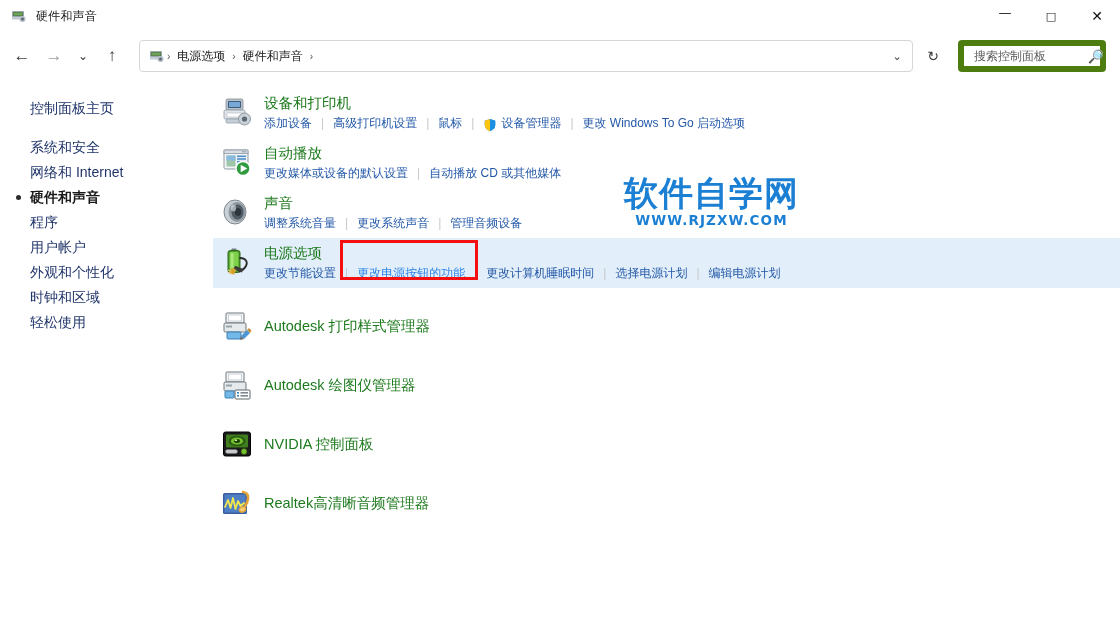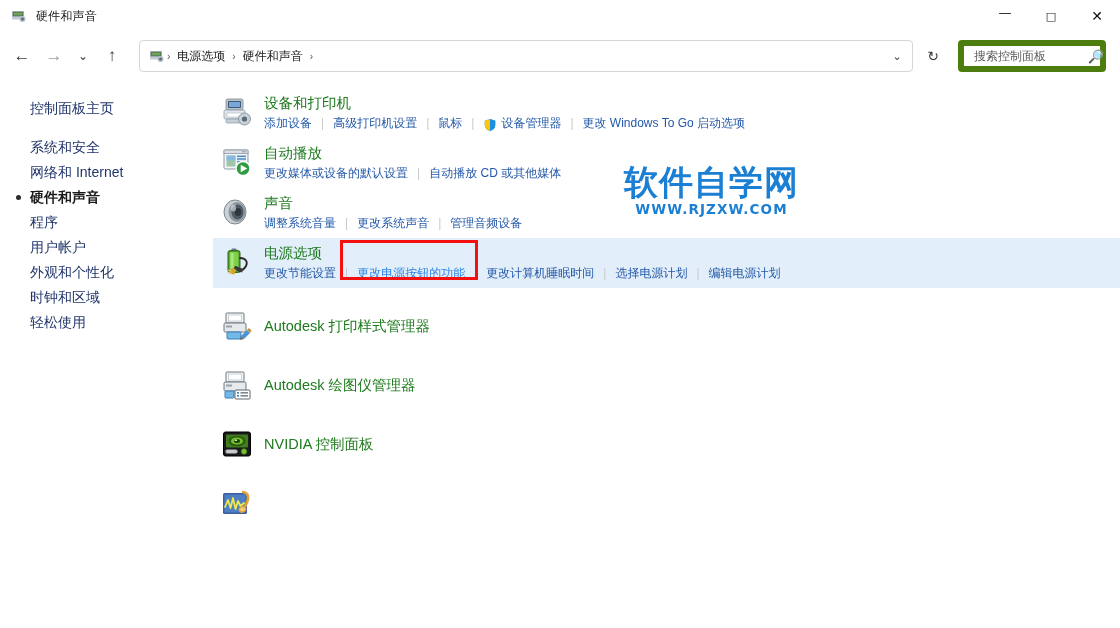--- a/index.html
+++ b/index.html
@@ -276,21 +276,21 @@
     border: 3px solid #f60f0f;
     box-sizing: border-box;
     pointer-events: none;
     z-index: 5;
   }
 
   
   .watermark {
     position: absolute;
     left: 411px;
-    top: 83px;
+    top: 94px;
     text-align: center;
     user-select: none;
     pointer-events: none;
   }
   .wm-cn {
     font-size: 34px;
     font-weight: bold;
     color: #1b7fd4;
     letter-spacing: 1px;
     line-height: 38px;
@@ -552,16 +552,17 @@
 
     <div class="applet-row">
       <svg class="applet-icon" viewBox="0 0 32 32">
         <rect x="2" y="6" width="24" height="21" rx="1.5" fill="#3a5f9e"></rect>
         <rect x="3.5" y="7.5" width="21" height="18" fill="#4e7fc4"></rect>
         <path d="M4 20 L7 13 L9.5 21 L12 11 L14.5 22 L17 14 L19.5 19 L23 16" fill="none" stroke="#f2e84a" stroke-width="1.8" stroke-linejoin="round" stroke-linecap="round"></path>
         <path d="M22 5 C25.5 5.5 27.5 8 27 12 C26.6 15.5 25 18 23.5 20.5" fill="none" stroke="#e3a33a" stroke-width="2.6" stroke-linecap="round"></path>
         <ellipse cx="21.5" cy="22.5" rx="4" ry="3.2" fill="#e3a33a" transform="rotate(-18 21.5 22.5)"></ellipse>
         <ellipse cx="21.5" cy="22.3" rx="2.4" ry="1.9" fill="#f7cd77" transform="rotate(-18 21.5 22.3)"></ellipse>
       </svg>
+      <span class="applet-label">Realtek高清晰音频管理器</span>
     </div>
 
   </div>
 </div>
 
 </body></html>

